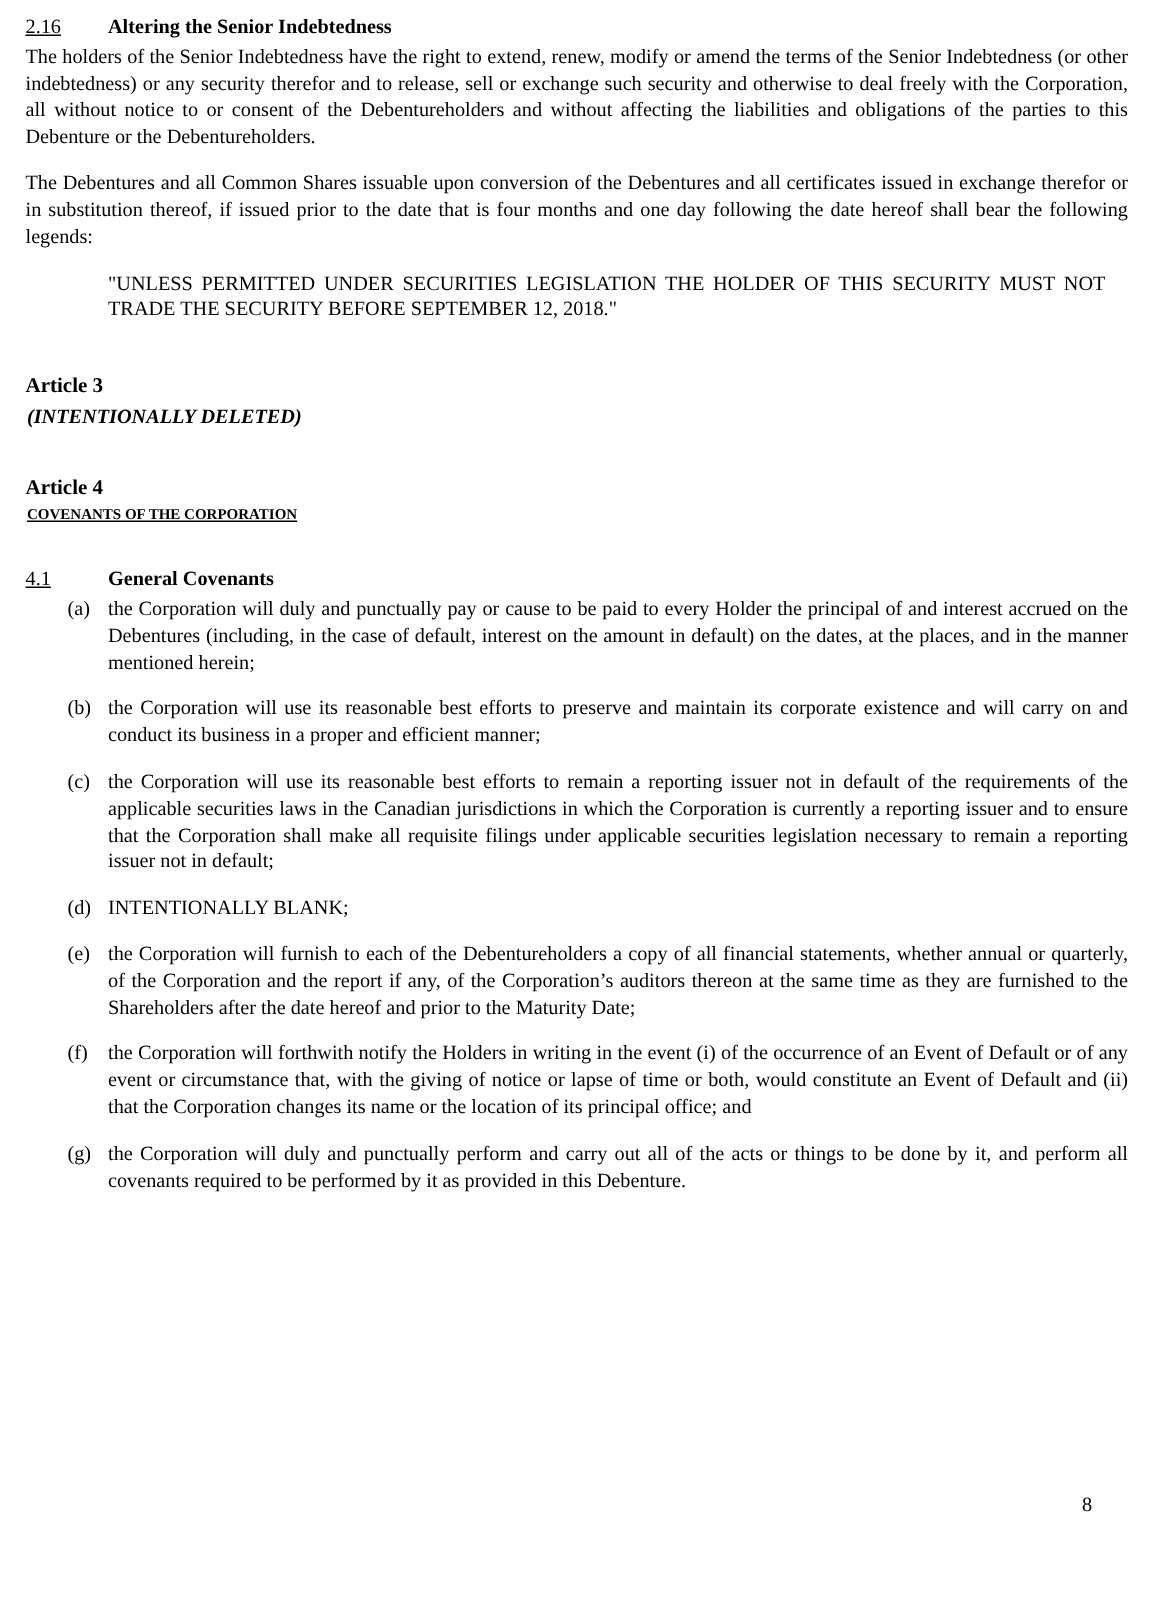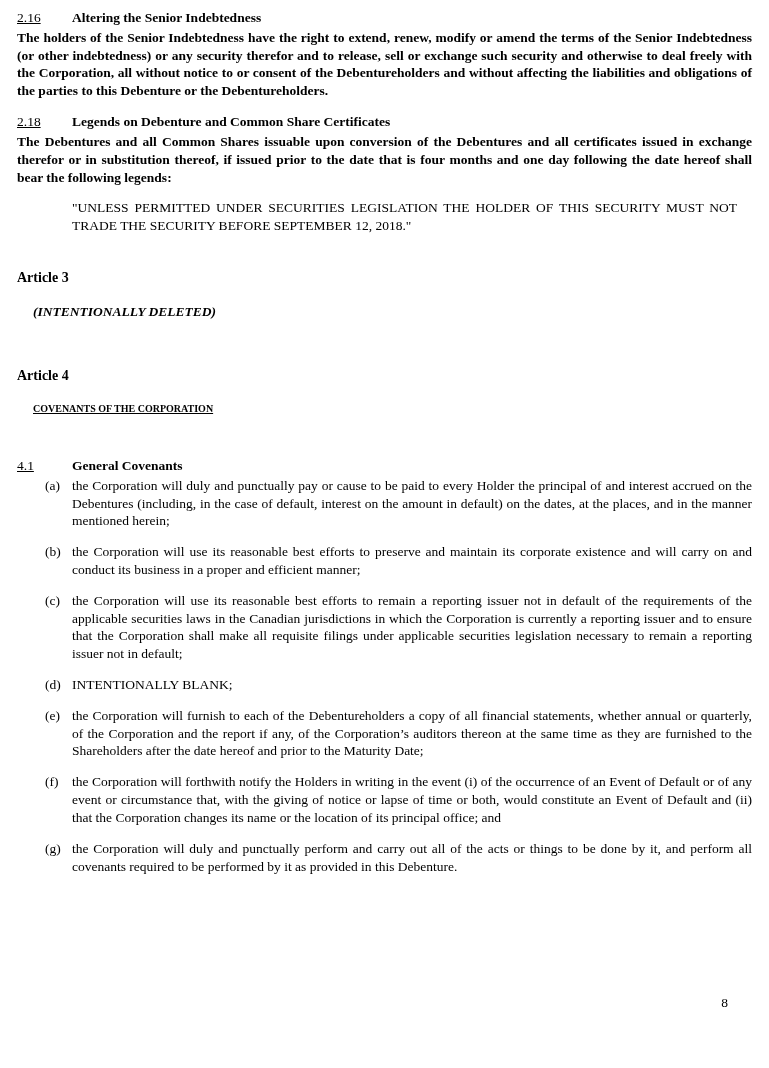--- a/index.html
+++ b/index.html
@@ -28,36 +28,35 @@
   .sec-num {
     display: inline-block;
     min-width: 55px;
     text-decoration: underline;
     font-weight: normal;
   }
   .sec-title { font-weight: bold; }
   .para {
     text-align: justify;
     margin: 0 0 13px 0;
-    font-weight: bold;
   }
   .legend {
     margin: 1px 15px 14px 55px;
     text-align: justify;
   }
   .article { margin: 20px 0 14px 0; }
   .article.article-4 { margin: 16px 0 26px 0; }
   .article-title {
     font-weight: bold;
     font-size: 14px;
     margin: 0;
   }
   .article-sub {
     font-weight: bold;
-    margin: 16px;
+    margin: 1px;
   }
   .article-sub.italic { font-style: italic; }
   .article-sub.underline { text-decoration: underline; font-size: 10px; }
   .intro { margin: 0 0 8px 0; }
   .cov-item {
     display: flex;
     margin: 0 0 13px 0;
   }
   .cov-label {
     flex: 0 0 27px;
@@ -80,23 +79,20 @@
 
   <div class="section">
     <p class="sec-heading">
       <span class="sec-num">2.16</span><span class="sec-title">Altering the Senior Indebtedness</span>
     </p>
     <p class="para">The holders of the Senior Indebtedness have the right to extend, renew, modify or amend the terms of the Senior Indebtedness (or other indebtedness) or any security therefor and to release, sell or exchange such security and otherwise to deal freely with the Corporation, all without notice to or consent of the Debentureholders and without affecting the liabilities and obligations of the parties to this Debenture or the Debentureholders.</p>
   </div>
 
 
   <div class="section">
-    <p class="sec-heading">
-      <span class="sec-num">2.18</span><span class="sec-title">Legends on Debenture and Common Share Certificates</span>
-    </p>
     <p class="para">The Debentures and all Common Shares issuable upon conversion of the Debentures and all certificates issued in exchange therefor or in substitution thereof, if issued prior to the date that is four months and one day following the date hereof shall bear the following legends:</p>
     <p class="legend">"UNLESS PERMITTED UNDER SECURITIES LEGISLATION THE HOLDER OF THIS SECURITY MUST NOT TRADE THE SECURITY BEFORE SEPTEMBER 12, 2018."</p>
   </div>
 
   <div class="article article-3">
     <p class="article-title">Article 3</p>
     <p class="article-sub italic">(INTENTIONALLY DELETED)</p>
   </div>
 
   <div class="article article-4">

